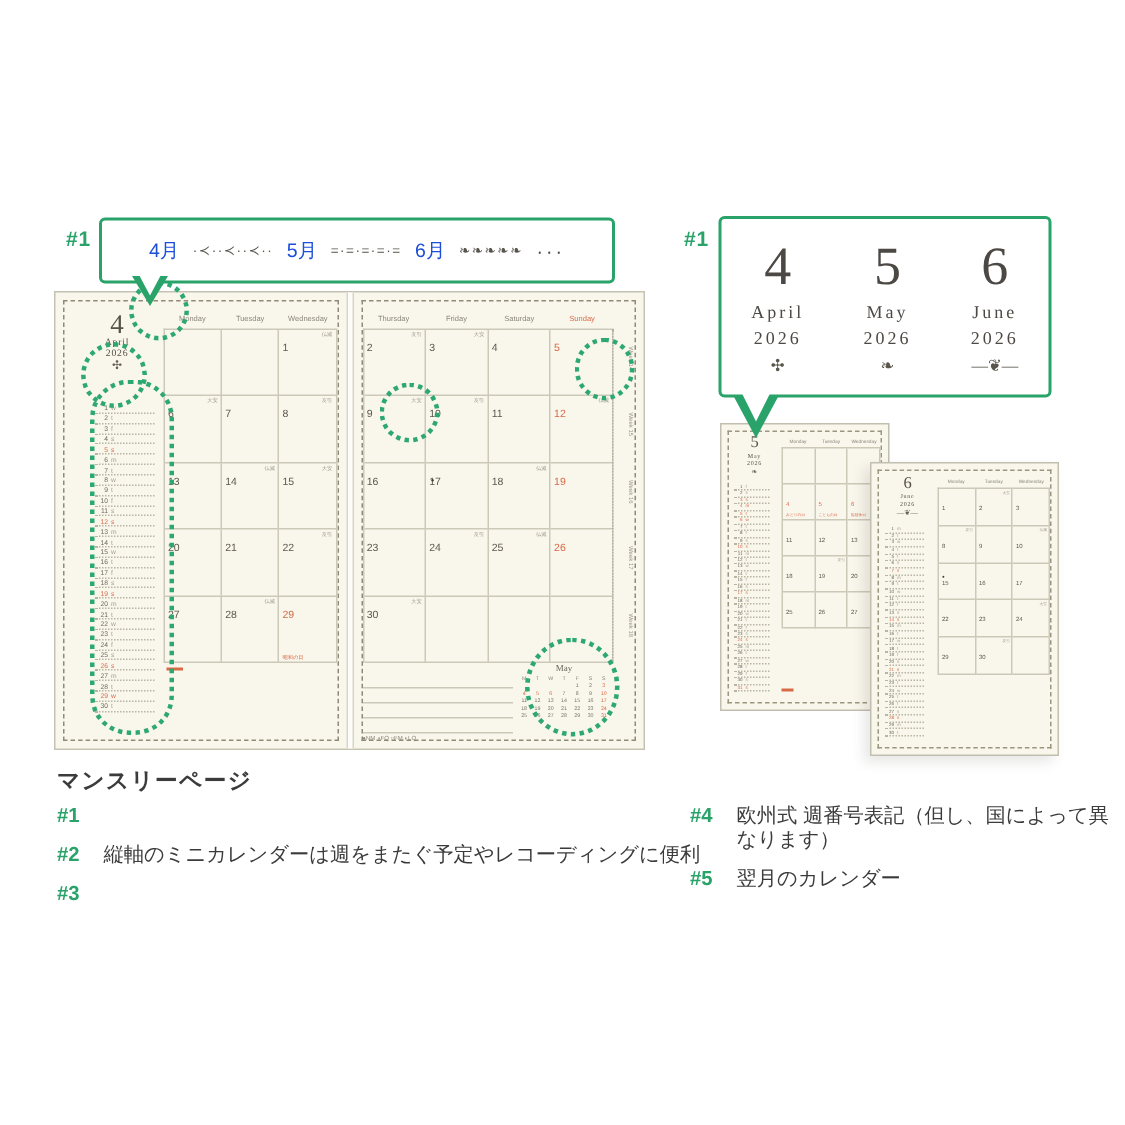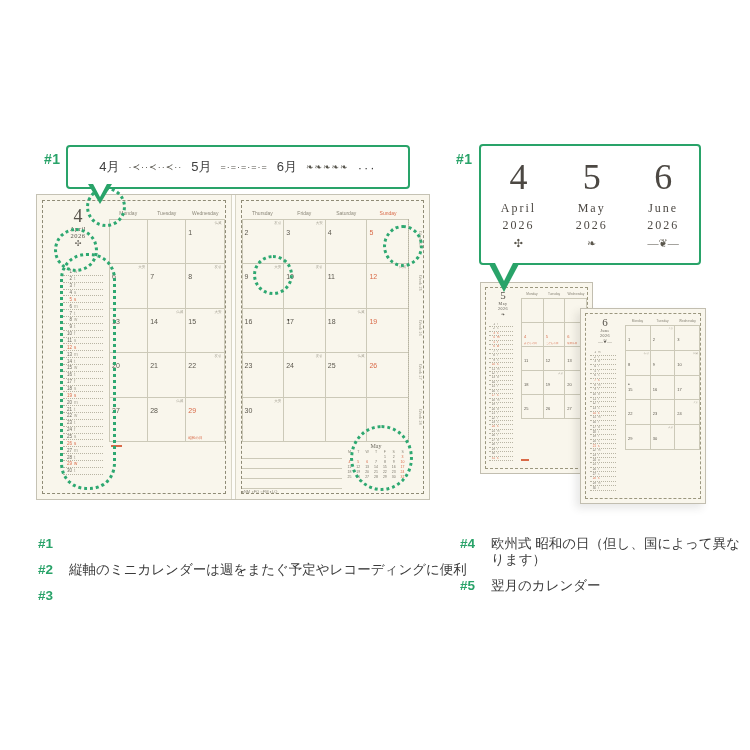--- a/index.html
+++ b/index.html
@@ -12,21 +12,21 @@
   .dotcircle{border:3px dotted #2ea871;border-radius:50%;z-index:11;}
   .dotrect{border:3px dotted #2ea871;z-index:11;}
 
   
   .bubble{background:#fff;border:2px solid #29a369;border-radius:4px;z-index:12;}
   .tail-g{width:0;height:0;z-index:13;}
   .tail-w{width:0;height:0;z-index:14;}
 
   #top-bubble{left:66px;top:145px;width:340px;height:40px;display:flex;align-items:center;
               justify-content:center;gap:9px;}
-  #top-bubble .m{font-size:13px;color:#404040;}
+  #top-bubble .m{font-size:13px;color:#1d4ed8;}
   #top-bubble .pat{font-size:9px;color:#55534b;letter-spacing:1px;white-space:nowrap;}
   #top-bubble .more{font-size:13px;color:#3f3f3f;letter-spacing:2px;}
 
   #right-bubble{left:479px;top:144px;width:222px;height:121px;display:flex;
                 justify-content:space-around;align-items:flex-start;padding-top:13px;box-sizing:border-box;}
   .rb-col{text-align:center;font-family:"Liberation Serif",serif;color:#4c4843;}
   .rb-num{font-size:36px;line-height:36px;}
   .rb-name{font-size:12px;letter-spacing:2px;margin-top:6px;}
   .rb-year{font-size:12px;letter-spacing:2px;margin-top:2px;}
   .rb-orn{font-size:11px;margin-top:4px;color:#5a564c;}
@@ -714,36 +714,37 @@
           <span class="n">29</span>
           <span class="w">m</span>
         </div>
         <div class="minirow">
           <span class="n">30</span>
           <span class="w">t</span>
         </div>
       </div>
   </div>
 
+  <div class="abs" id="footer-heading">マンスリーページ</div>
   <div class="abs feat-list" style="left:38px;top:536px;">
     <div class="feat">
       <span class="tg">#1</span>
     </div>
     <div class="feat">
       <span class="tg">#2</span>
       <span>縦軸のミニカレンダーは週をまたぐ予定やレコーディングに便利</span>
     </div>
     <div class="feat">
       <span class="tg">#3</span>
     </div>
   </div>
   <div class="abs feat-list" style="left:460px;top:536px;">
     <div class="feat">
       <span class="tg">#4</span>
-      <span>欧州式 昭和の日（但し、国によって異なります）</span>
+      <span>欧州式 週番号表記（但し、国によって異なります）</span>
     </div>
     <div class="feat">
       <span class="tg">#5</span>
       <span>翌月のカレンダー</span>
     </div>
   </div>
 
 </div>
 
 </body></html>

